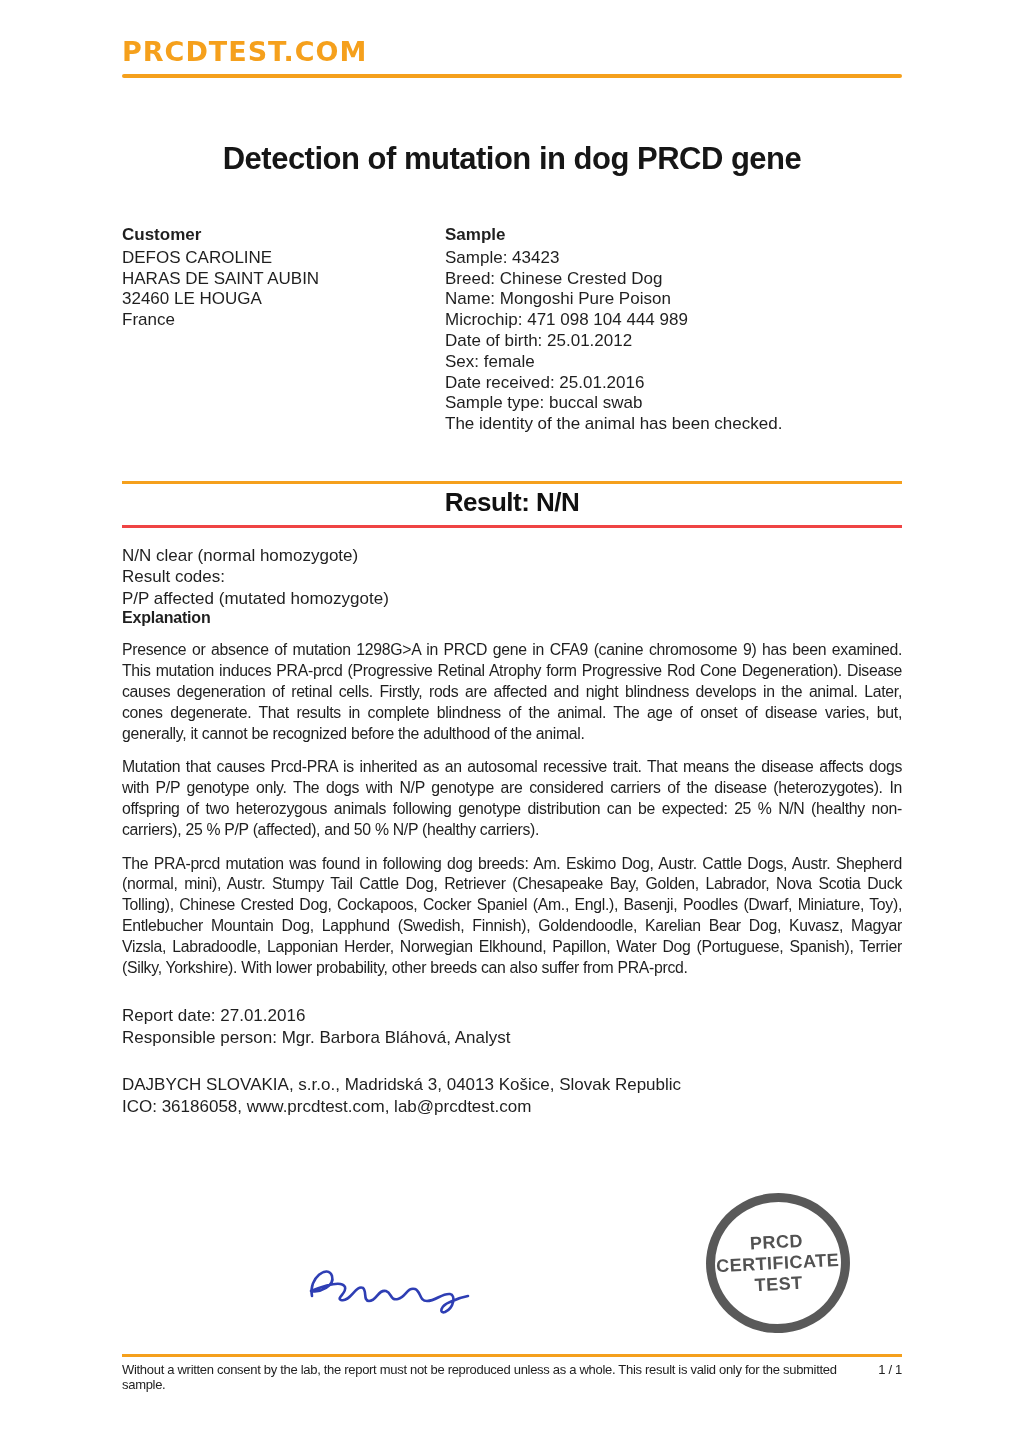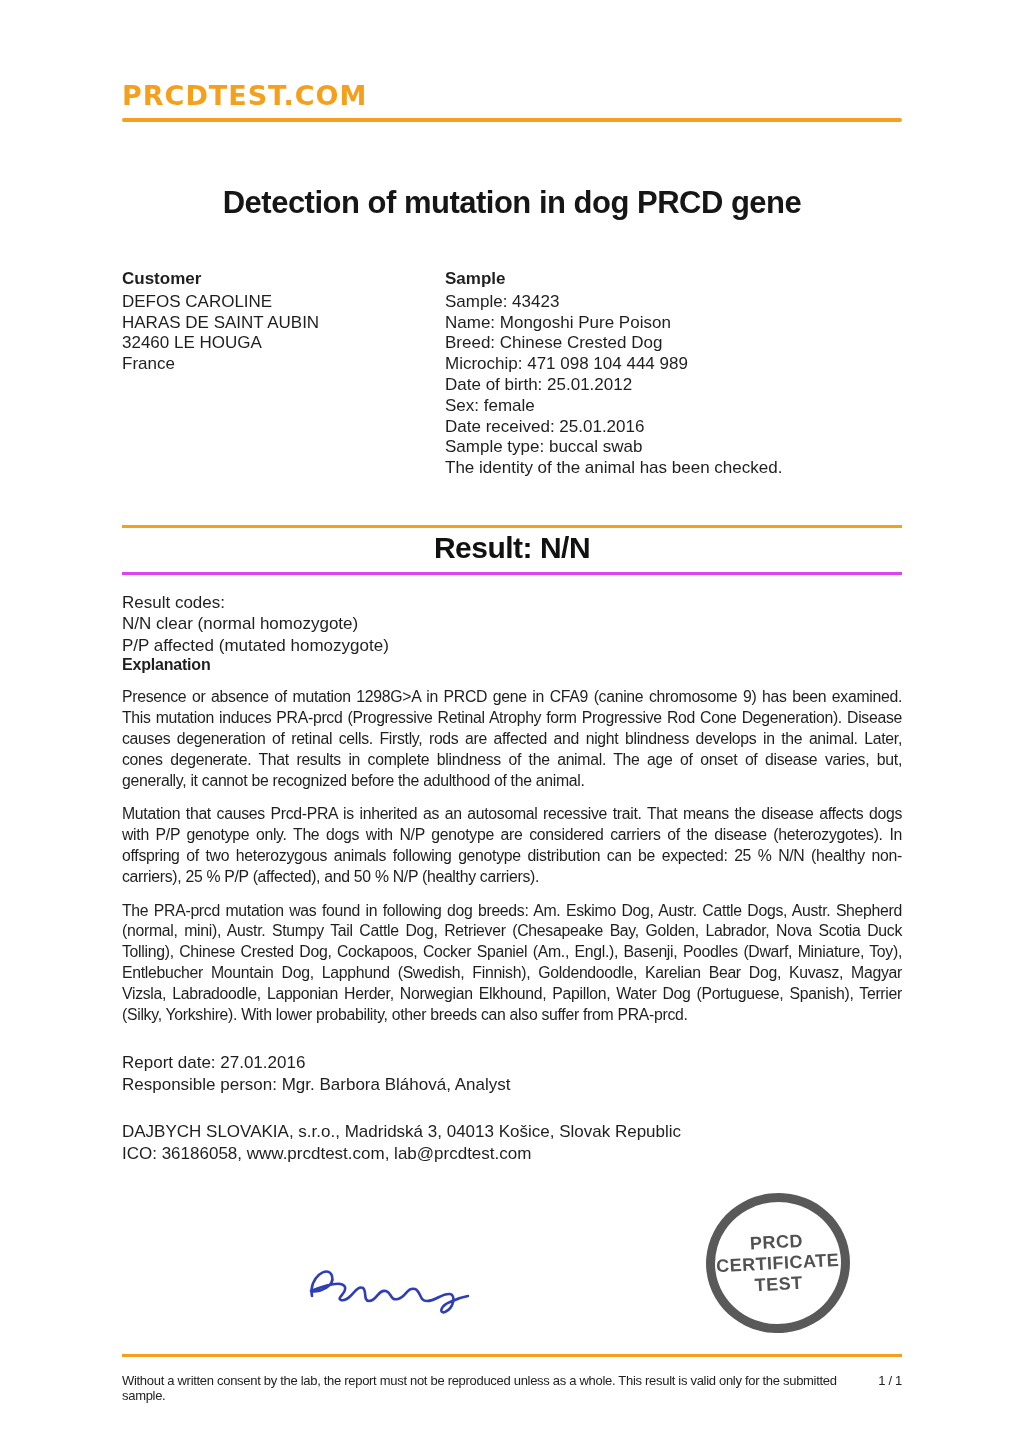--- a/index.html
+++ b/index.html
@@ -15,21 +15,21 @@
     overflow: hidden;
   }
   .content {
     position: absolute;
     left: 122px;
     top: 0;
     width: 780px;
   }
   
   .logo {
-    padding-top: 80px;
+    padding-top: 36px;
     font-family: "DejaVu Sans", sans-serif;
     font-weight: 800;
     font-size: 27px;
     letter-spacing: 1px;
     color: #F5A01C;
   }
   .header-rule {
     margin-top: 7px;
     height: 4px;
     background: #F5A01C;
@@ -56,23 +56,23 @@
   .col-sample { flex: 1; }
   .party-heading {
     font-size: 17px;
     font-weight: 700;
     margin-bottom: 2px;
   }
   
   .result-band {
     margin-top: 46px;
     border-top: 3px solid #F5A01C;
-    border-bottom: 3px solid #d946ef;
+    border-bottom: 3px solid #ef4444;
     text-align: center;
-    font-size: 30px;
+    font-size: 26px;
     font-weight: 700;
     letter-spacing: -0.5px;
     padding: 3px 0 7px 0;
     color: #111111;
   }
   .result-codes {
     margin-top: 17px;
     font-size: 17px;
     line-height: 21.5px;
   }
@@ -133,21 +133,21 @@
     letter-spacing: 0.5px;
     color: rgba(58, 58, 58, 0.88);
   }
   
   .footer {
     position: absolute;
     left: 122px;
     top: 1354px;
     width: 780px;
     border-top: 3px solid #F5A01C;
-    padding-top: 16px;
+    padding-top: 5px;
     display: flex;
     justify-content: flex-start;
     font-size: 13px;
     letter-spacing: -0.3px;
     color: #222222;
   }
   .footer .page-number { margin-left: 14px; white-space: nowrap; }
 </style>
 </head>
 <body>
@@ -166,36 +166,36 @@
       <div class="col-customer">
         <div class="party-heading">Customer</div>
         <div>DEFOS CAROLINE</div>
         <div>HARAS DE SAINT AUBIN</div>
         <div>32460 LE HOUGA</div>
         <div>France</div>
       </div>
       <div class="col-sample">
         <div class="party-heading">Sample</div>
         <div>Sample: 43423</div>
+        <div>Breed: Chinese Crested Dog</div>
         <div>Name: Mongoshi Pure Poison</div>
-        <div>Breed: Chinese Crested Dog</div>
         <div>Microchip: 471 098 104 444 989</div>
         <div>Date of birth: 25.01.2012</div>
         <div>Sex: female</div>
         <div>Date received: 25.01.2016</div>
         <div>Sample type: buccal swab</div>
         <div>The identity of the animal has been checked.</div>
       </div>
     </div>
 
     <div class="result-band">Result: N/N</div>
 
     <div class="result-codes">
+      <div>N/N clear (normal homozygote)</div>
       <div>Result codes:</div>
-      <div>N/N clear (normal homozygote)</div>
       <div>P/P affected (mutated homozygote)</div>
     </div>
 
     <div class="explanation-heading">Explanation</div>
     <p class="para">Presence or absence of mutation 1298G&gt;A in PRCD gene in CFA9 (canine chromosome 9) has been examined. This mutation induces PRA-prcd (Progressive Retinal Atrophy form Progressive Rod Cone Degeneration). Disease causes degeneration of retinal cells. Firstly, rods are affected and night blindness develops in the animal. Later, cones degenerate. That results in complete blindness of the animal. The age of onset of disease varies, but, generally, it cannot be recognized before the adulthood of the animal.</p>
     <p class="para">Mutation that causes Prcd-PRA is inherited as an autosomal recessive trait. That means the disease affects dogs with P/P genotype only. The dogs with N/P genotype are considered carriers of the disease (heterozygotes). In offspring of two heterozygous animals following genotype distribution can be expected: 25 % N/N (healthy non-carriers), 25 % P/P (affected), and 50 % N/P (healthy carriers).</p>
     <p class="para">The PRA-prcd mutation was found in following dog breeds: Am. Eskimo Dog, Austr. Cattle Dogs, Austr. Shepherd (normal, mini), Austr. Stumpy Tail Cattle Dog, Retriever (Chesapeake Bay, Golden, Labrador, Nova Scotia Duck Tolling), Chinese Crested Dog, Cockapoos, Cocker Spaniel (Am., Engl.), Basenji, Poodles (Dwarf, Miniature, Toy), Entlebucher Mountain Dog, Lapphund (Swedish, Finnish), Goldendoodle, Karelian Bear Dog, Kuvasz, Magyar Vizsla, Labradoodle, Lapponian Herder, Norwegian Elkhound, Papillon, Water Dog (Portuguese, Spanish), Terrier (Silky, Yorkshire). With lower probability, other breeds can also suffer from PRA-prcd.</p>
 
     <div class="report-block">
       <div>Report date: 27.01.2016</div>

